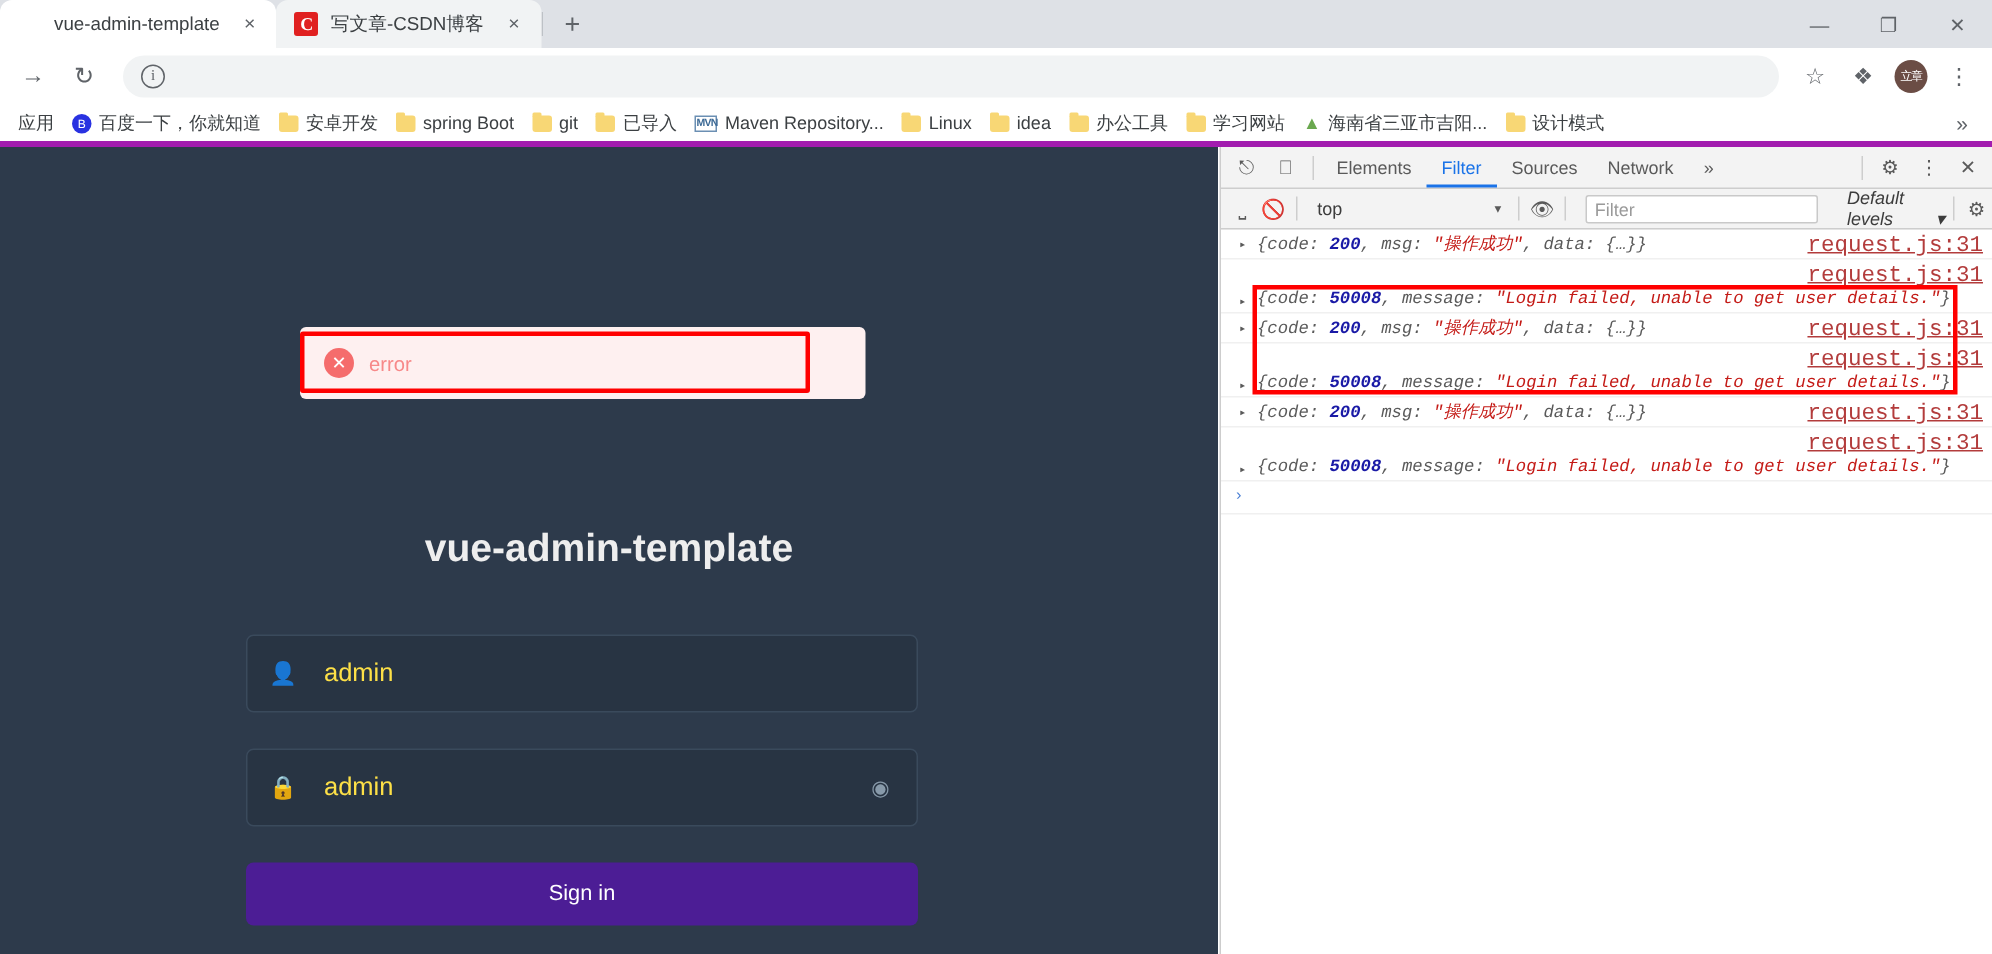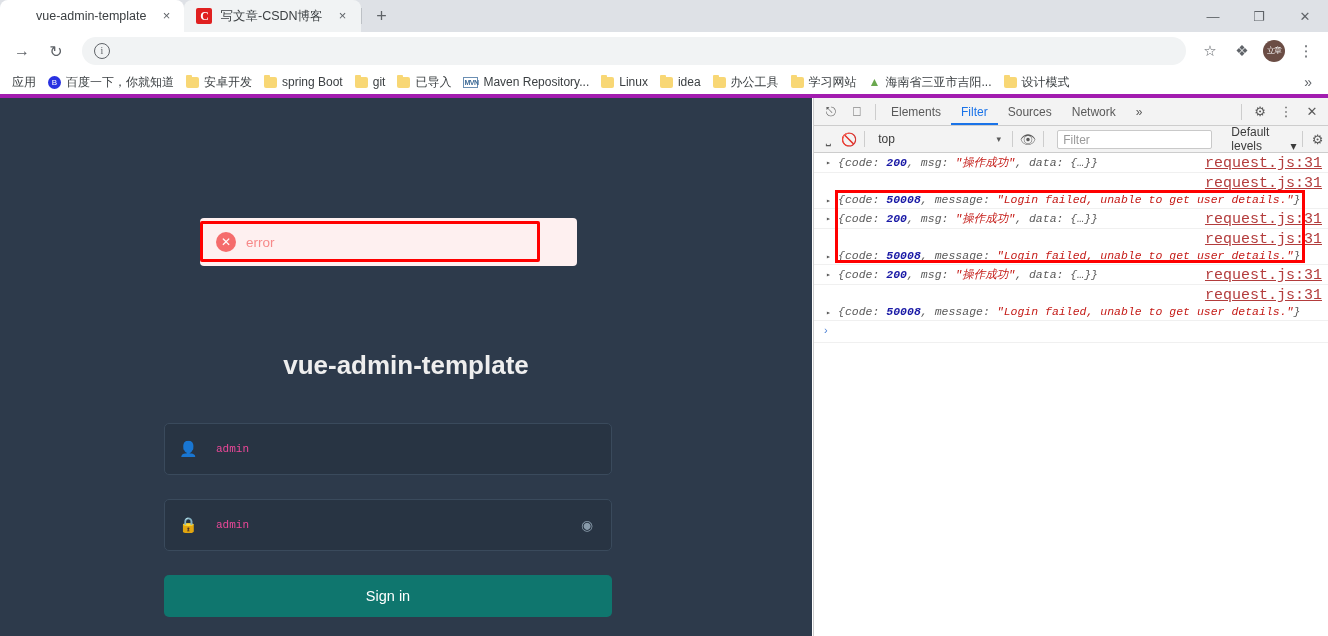--- a/index.html
+++ b/index.html
@@ -152,27 +152,27 @@
   .field {
     height: 52px; background: #283443; border: 1px solid #3a4a5c;
     border-radius: 5px; display: flex; align-items: center;
     margin-bottom: 24px; padding: 0 14px;
   }
   .field-icon {
     width: 20px; flex: 0 0 20px; color: #889aaa; font-size: 15px;
     display: flex; align-items: center; justify-content: center;
   }
   .field-value {
-    flex: 1; margin-left: 15px; color: #ec4899; font-size: 11px;
+    flex: 1; margin-left: 15px; color: #fde047; font-size: 17px;
     background: transparent; border: none; outline: none;
-    font-family: Liberation Mono, monospace;
+    font-family: Liberation Sans, sans-serif;
   }
   .eye-icon { width: 20px; flex: 0 0 20px; color: #889aaa; font-size: 14px; text-align: center; }
   .signin-btn {
-    width: 448px; height: 42px; background: #0f766e; border: none;
+    width: 448px; height: 42px; background: #4c1d95; border: none;
     border-radius: 5px; color: #fff; font-size: 14.5px;
     font-family: "Liberation Sans", sans-serif; cursor: pointer;
   }
 
   
   .devtools {
     position: absolute; left: 813px; top: 98px; width: 515px; height: 538px;
     background: #ffffff; border-left: 1px solid #cdcdcd;
     font-family: "Liberation Sans", sans-serif;
   }
@@ -200,21 +200,21 @@
   }
   .ctx-select {
     display: flex; align-items: center; width: 170px; padding-left: 8px;
   }
   .ctx-caret { margin-left: auto; font-size: 9px; color: #5a5a5a; padding-right: 6px; }
   .filter-box {
     width: 192px; height: 19px; border: 1px solid #c9c9c9; background: #fff;
     border-radius: 2px; margin-left: 8px; padding: 0 5px; font-size: 12px;
     color: #9a9a9a; line-height: 18px;
   }
-  .levels { margin-left: 19px; display:flex; align-items:flex-end; gap:4px; font-size: 12px; }
+  .levels { margin-left: 19px; display:flex; align-items:flex-end; gap:4px; font-size: 12px; font-style: italic; }
 
   .console-body { position: relative; height: 482px; overflow: hidden; font-size: 12px; }
   .cmsg {
     position: relative; border-bottom: 1px solid #f0f0f0;
     padding: 2px 0 2px 10px; min-height: 20px;
     font-family: "Liberation Mono", monospace; font-size: 11.5px;
   }
   .cmsg .arrow {
     position: absolute; left: 12px; color: #5a5a5a; font-size: 8px; top: 5px;
   }

